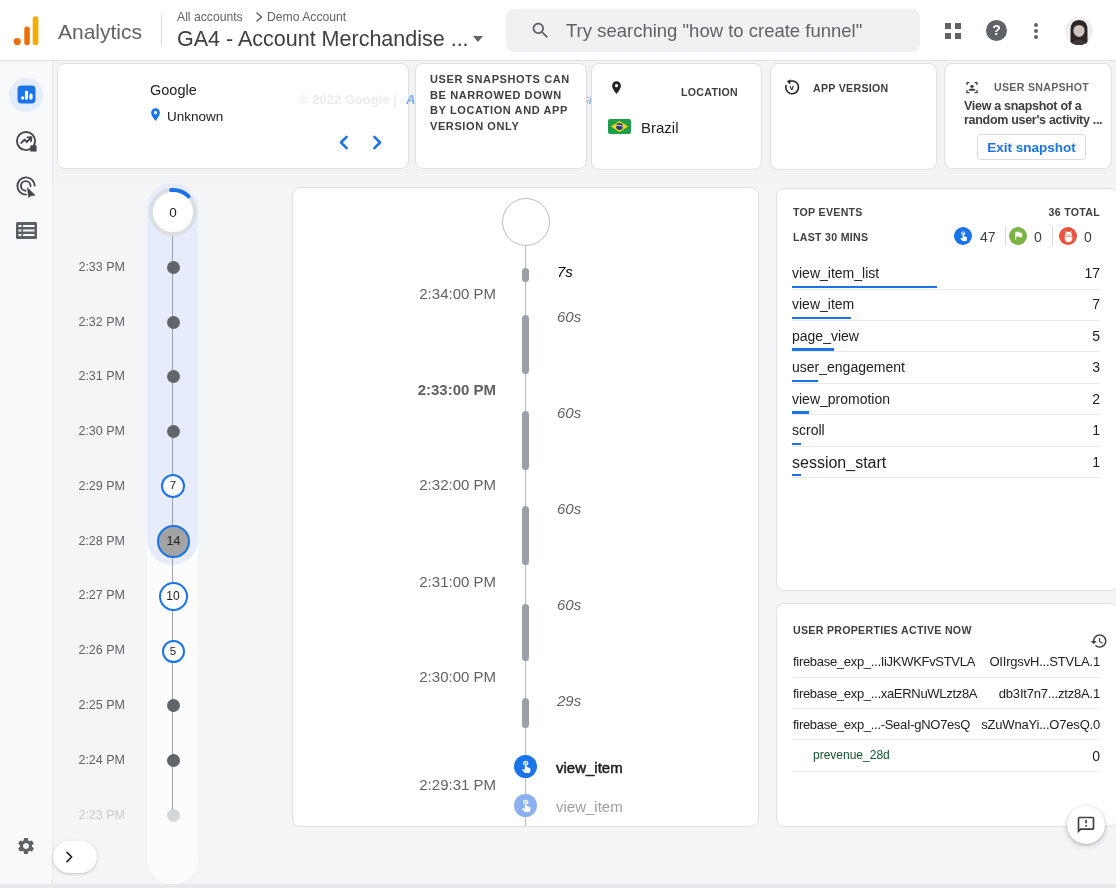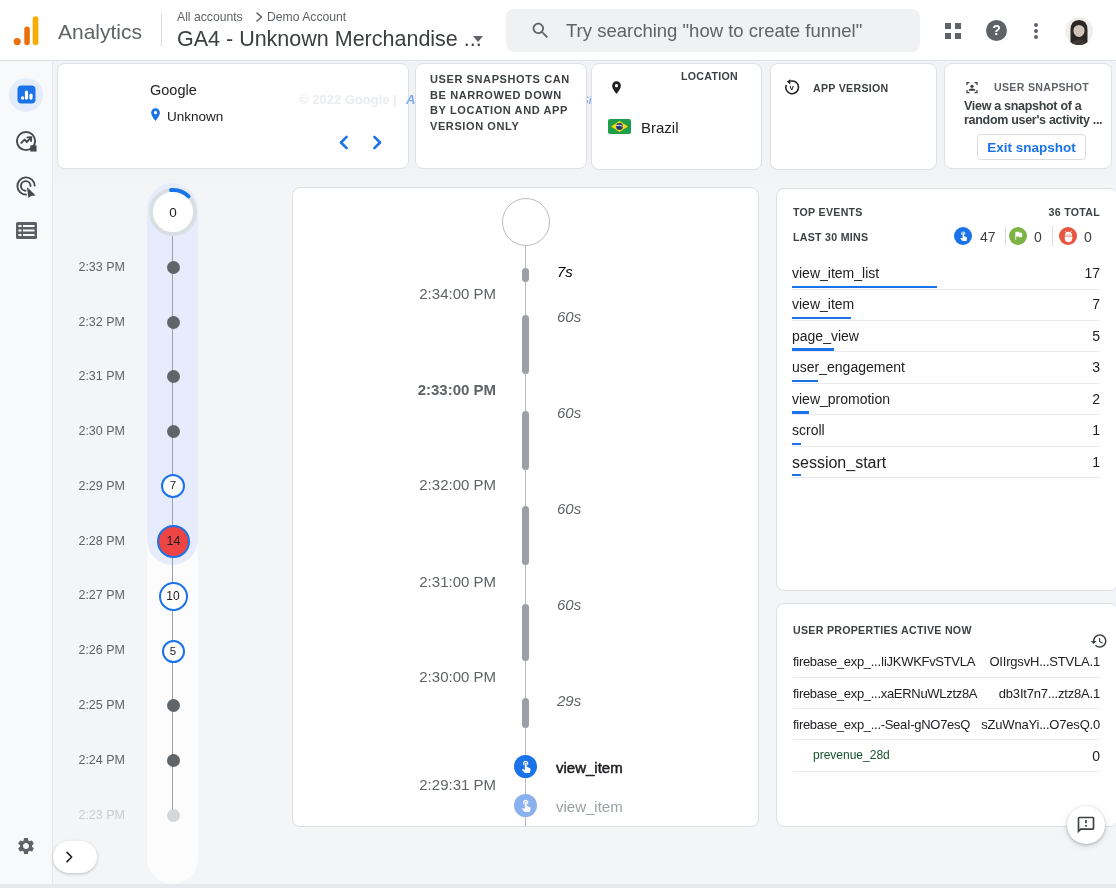--- a/index.html
+++ b/index.html
@@ -21,21 +21,21 @@
   <rect x="24.3" y="26.6" width="5.5" height="18.6" rx="2.75" fill="#e8710a"></rect>
   <rect x="32.7" y="16.3" width="5.7" height="28.9" rx="2.85" fill="#f9ab00"></rect>
 </svg>
 <div class="lbl" style="left:58px;top:20px;font-size:21px;color:#5f6368;">Analytics</div>
 <div class="abs" style="left:161px;top:14px;width:1px;height:32px;background:#dadce0;"></div>
 <div class="lbl" style="left:177px;top:10px;font-size:12.2px;color:#5f6368;">All accounts</div>
 <svg class="abs" style="left:254px;top:11px" width="10" height="12" viewBox="0 0 10 12" fill="none" stroke="#5f6368" stroke-width="1.6" stroke-linecap="round" stroke-linejoin="round">
     <path d="M3 2 L7.5 6 L3 10"></path>
   </svg>
 <div class="lbl" style="left:267px;top:10px;font-size:12.2px;color:#5f6368;">Demo Account</div>
-<div class="lbl" style="left:177px;top:27px;font-size:21.5px;color:#3c4043;">GA4 - Unknown Merchandise ...</div>
+<div class="lbl" style="left:177px;top:27px;font-size:21.5px;color:#3c4043;">GA4 - Account Merchandise ...</div>
 <div class="abs" style="left:473px;top:36px;width:0;height:0;border-left:5px solid transparent;border-right:5px solid transparent;border-top:6px solid #5f6368;"></div>
 
 <div class="abs" style="left:506px;top:9px;width:414px;height:43px;background:#eff1f3;border-radius:8px;"></div>
 <svg class="abs" style="left:530px;top:20px" width="21" height="21" viewBox="0 0 24 24" fill="#5f6368">
   <path d="M15.5 14h-.79l-.28-.27C15.41 12.59 16 11.11 16 9.5 16 5.91 13.09 3 9.5 3S3 5.91 3 9.5 5.91 16 9.5 16c1.61 0 3.09-.59 4.23-1.57l.27.28v.79l5 4.99L20.49 19l-4.99-5zm-6 0C7.01 14 5 11.99 5 9.5S7.01 5 9.5 5 14 7.01 14 9.5 11.99 14 9.5 14z"></path>
 </svg>
 <div class="lbl" style="left:566px;top:20px;font-size:18.5px;color:#5f6368;">Try searching "how to create funnel"</div>
 
 <svg class="abs" style="left:945px;top:23px" width="18" height="18" viewBox="0 0 18 18" fill="#5f6368">
   <rect x="0" y="0" width="6" height="6"></rect>
@@ -116,21 +116,21 @@
   <path d="M9 4 L17 12 L9 20"></path>
 </svg>
 
 <div class="card" style="left:415px;top:63px;width:172px;height:106px;"></div>
 <div class="lbl" style="left:430px;top:72px;white-space:normal;width:150px;line-height:15.5px;font-size:11px;font-weight:bold;letter-spacing:0.6px;color:#3c4043;">USER SNAPSHOTS CAN BE NARROWED DOWN BY LOCATION AND APP VERSION ONLY</div>
 
 <div class="card" style="left:591px;top:63px;width:171px;height:107px;"></div>
 <svg class="abs" style="left:609px;top:79px" width="15" height="17" viewBox="0 0 24 24" fill="#202124">
   <path d="M12 2C8.13 2 5 5.13 5 9c0 5.25 7 13 7 13s7-7.75 7-13c0-3.87-3.13-7-7-7zm0 9.5c-1.38 0-2.5-1.12-2.5-2.5s1.12-2.5 2.5-2.5 2.5 1.12 2.5 2.5-1.12 2.5-2.5 2.5z"></path>
 </svg>
-<div class="lbl sec" style="left:637px;top:70px;padding-left:44px;">LOCATION</div>
+<div class="lbl sec" style="left:637px;top:86px;padding-left:44px;">LOCATION</div>
 <svg class="abs" style="left:608px;top:119px" width="23" height="15" viewBox="0 0 23 15">
   <rect width="23" height="15" rx="2" fill="#1e9e4a"></rect>
   <path d="M11.5 2 L20 7.5 L11.5 13 L3 7.5 Z" fill="#f8d90f"></path>
   <circle cx="11.5" cy="7.5" r="3.4" fill="#223a7a"></circle>
   <path d="M8.3 6.6 Q11.5 5.6 14.6 7.3" stroke="#fff" stroke-width="0.9" fill="none"></path>
 </svg>
 <div class="lbl" style="left:641px;top:119px;font-size:15px;color:#202124;">Brazil</div>
 
 <div class="card" style="left:770px;top:63px;width:167px;height:107px;"></div>
 <svg class="abs" style="left:783px;top:79px" width="17" height="17" viewBox="0 0 24 24" fill="none">
@@ -180,21 +180,21 @@
 
 <div class="abs" style="left:166.5px;top:260.5px;width:13px;height:13px;border-radius:50%;background:#60656a;"></div>
 <div class="abs" style="left:166.5px;top:315.5px;width:13px;height:13px;border-radius:50%;background:#60656a;"></div>
 <div class="abs" style="left:166.5px;top:370px;width:13px;height:13px;border-radius:50%;background:#60656a;"></div>
 <div class="abs" style="left:166.5px;top:425px;width:13px;height:13px;border-radius:50%;background:#60656a;"></div>
 <div class="abs" style="left:166.5px;top:699px;width:13px;height:13px;border-radius:50%;background:#60656a;"></div>
 <div class="abs" style="left:166.5px;top:753.5px;width:13px;height:13px;border-radius:50%;background:#60656a;"></div>
 <div class="abs" style="left:166.5px;top:808.5px;width:13px;height:13px;border-radius:50%;background:#d4d7da;"></div>
 
 <div class="abs" style="left:161px;top:474px;width:24px;height:24px;border-radius:50%;background:#fff;border:2.5px solid #1a73e8;color:#202124;font-size:11.5px;text-align:center;line-height:19px;">7</div>
-<div class="abs" style="left:157px;top:525px;width:33px;height:33px;border-radius:50%;background:#ef4444;border:2.5px solid #1a73e8;color:#202124;font-size:12.5px;text-align:center;line-height:28px;">14</div>
+<div class="abs" style="left:157px;top:525px;width:33px;height:33px;border-radius:50%;background:#a3a3a3;border:2.5px solid #1a73e8;color:#202124;font-size:12.5px;text-align:center;line-height:28px;">14</div>
 <div class="abs" style="left:158.5px;top:582px;width:29px;height:29px;border-radius:50%;background:#fff;border:2.5px solid #1a73e8;color:#202124;font-size:12px;text-align:center;line-height:24px;">10</div>
 <div class="abs" style="left:161.5px;top:639.5px;width:23px;height:23px;border-radius:50%;background:#fff;border:2.5px solid #1a73e8;color:#202124;font-size:11.5px;text-align:center;line-height:18px;">5</div>
 
 <div class="card" style="left:292px;top:187px;width:467px;height:640px;"></div>
 
 <div class="abs" style="left:525px;top:246px;width:1.3px;height:580px;background:#b7bcc1;"></div>
 
 <div class="abs" style="left:502px;top:198px;width:48px;height:48px;border-radius:50%;background:#fff;border:1px solid #b9bec3;"></div>
 
 <div class="abs" style="left:522px;top:268px;width:7px;height:14px;border-radius:3.5px;background:#9aa0a6;"></div>

